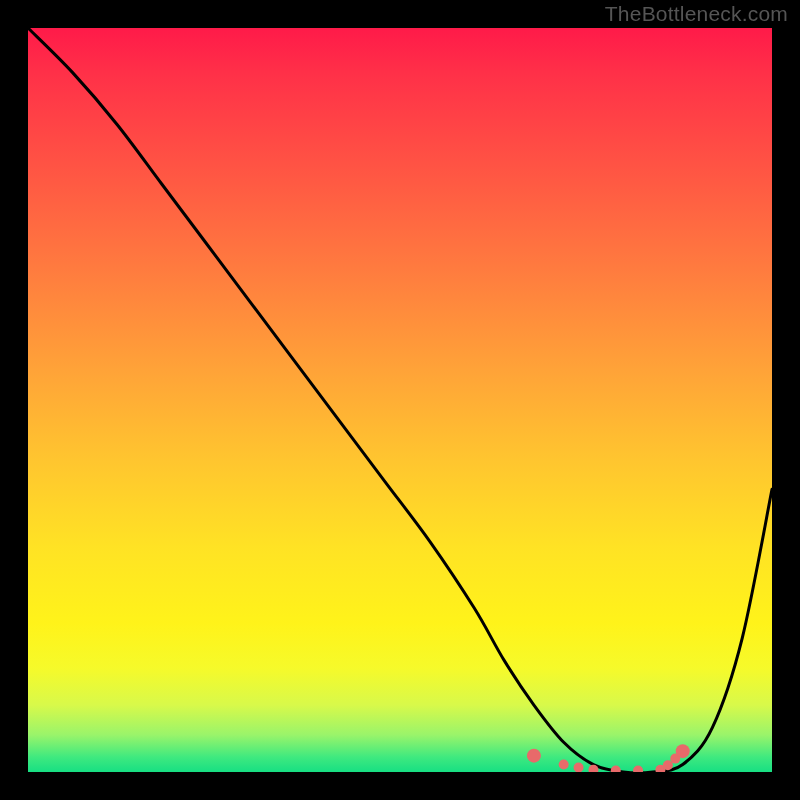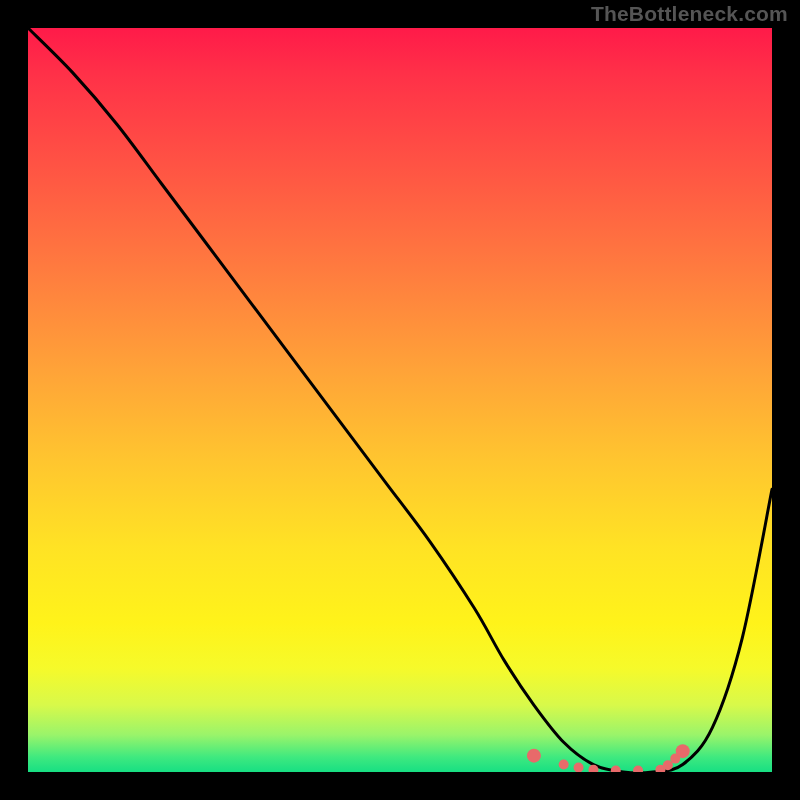--- a/index.html
+++ b/index.html
@@ -16,21 +16,21 @@
     width: 800px;
     height: 800px;
     background: #000;
   }
   .watermark {
     position: absolute;
     top: 2px;
     right: 12px;
     color: #555;
     font-size: 21px;
-    font-weight: 700;
+    font-weight: 400;
     letter-spacing: 0.2px;
     user-select: none;
   }
   .plot-area {
     position: absolute;
     left: 28px;
     top: 28px;
     width: 744px;
     height: 744px;
   }

